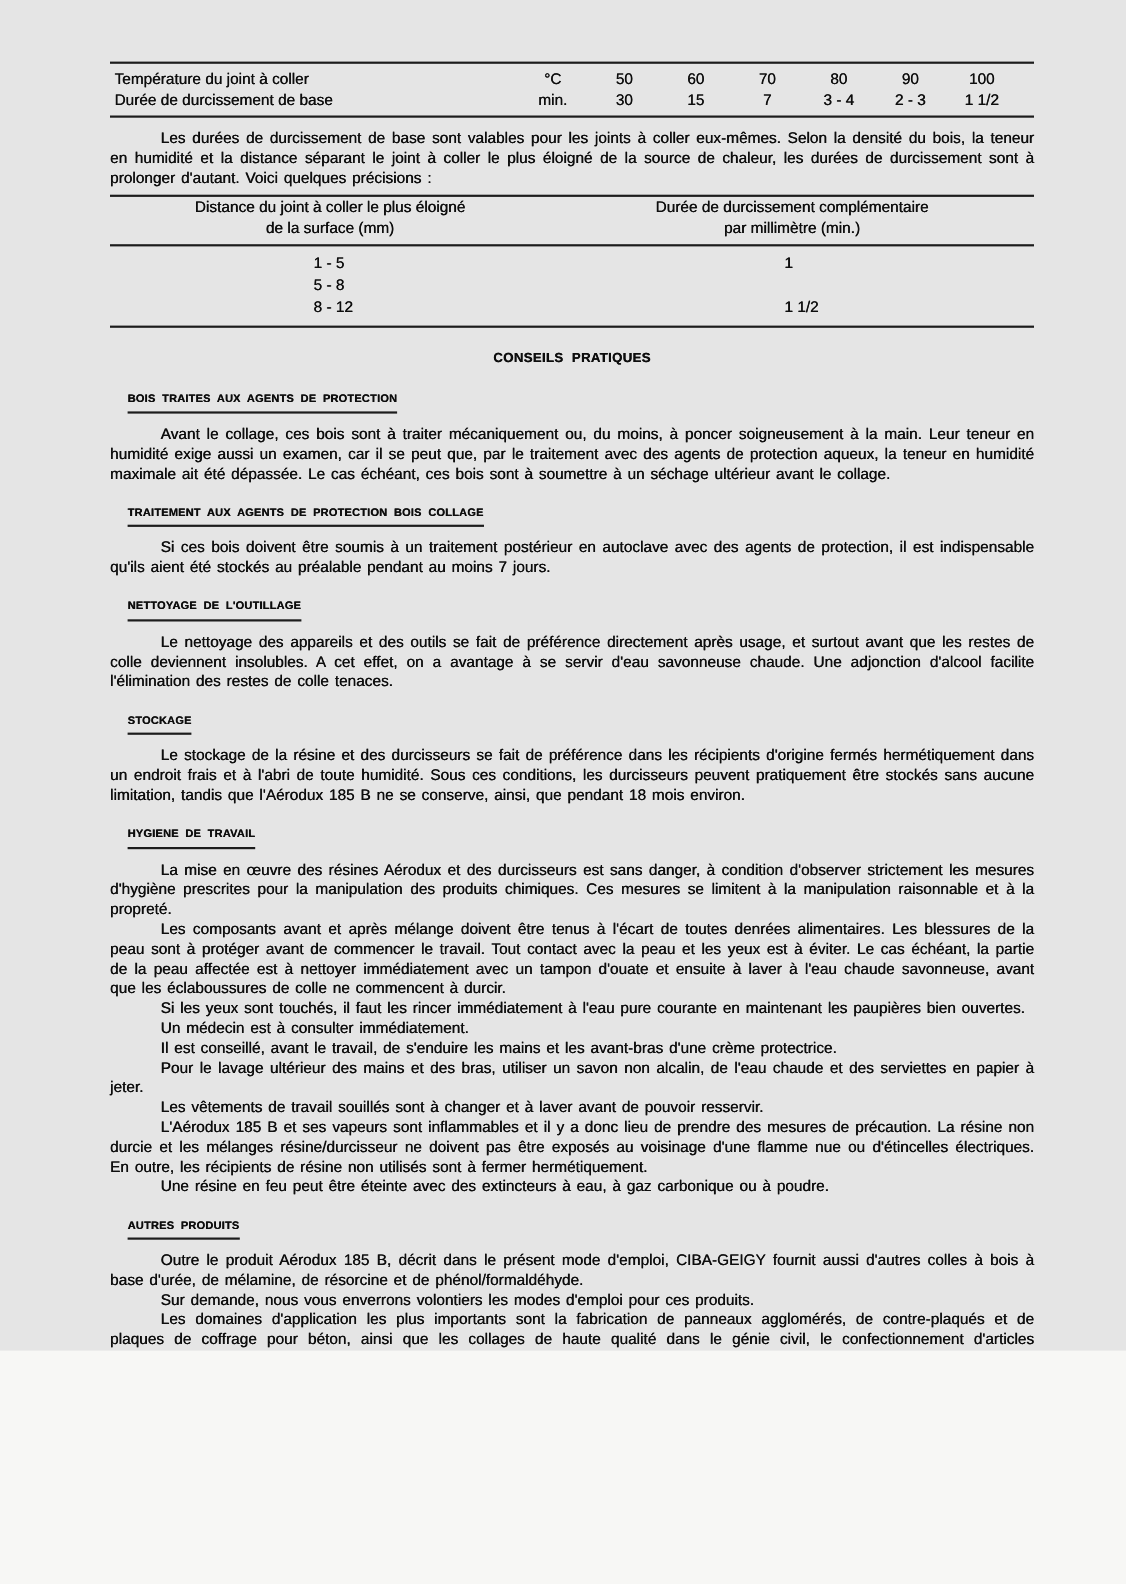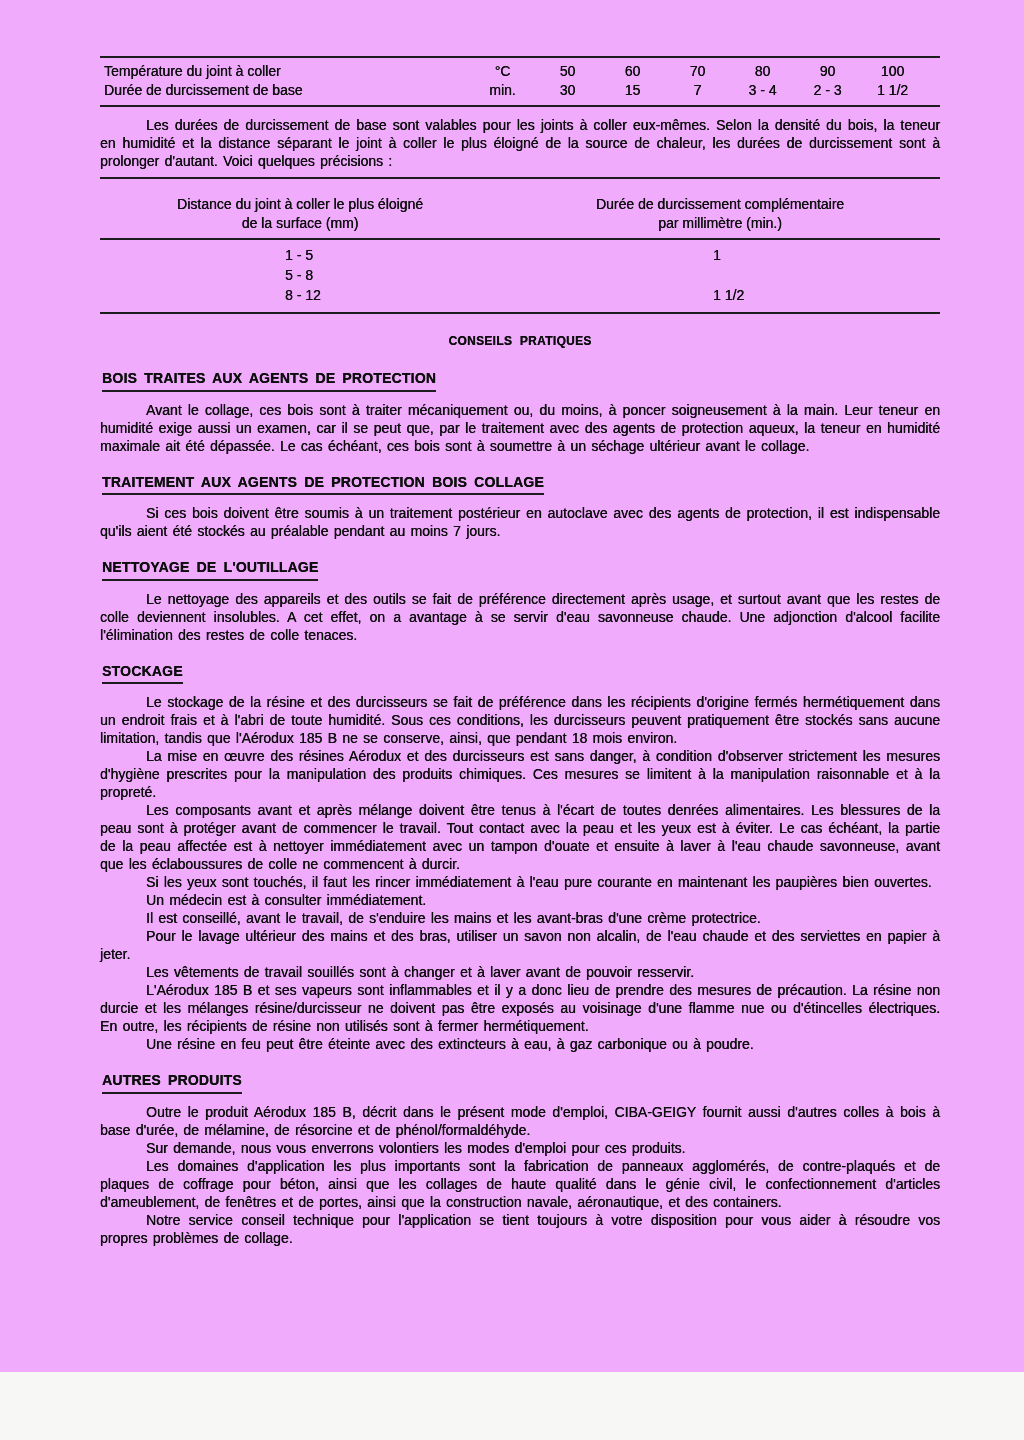--- a/index.html
+++ b/index.html
@@ -3,24 +3,24 @@
 <meta charset="utf-8">
 <style>
   html, body {
     margin: 0;
     padding: 0;
     background: #f7f7f5;
   }
   .page {
     position: relative;
     width: 1024px;
-    height: 1372px;
+    height: 1228px;
     margin: 0 auto;
     box-sizing: border-box;
-    background: #f0abfc;
+    background: #e5e5e5;
     padding: 56px 84px 0 100px;
     overflow: hidden;
     font-family: "Liberation Sans", "DejaVu Sans", sans-serif;
     font-size: 14px;
     line-height: 18px;
     color: #0e0e0e;
     text-shadow: 0.3px 0 0 currentColor; 
   }
 
   
@@ -38,21 +38,21 @@
   .t1-cell  { text-align: center; }
 
   .t2 {
     margin-top: 7px;
     border-top: 2.5px solid #1c1c1c;
     border-bottom: 2.5px solid #1c1c1c;
   }
   .t2-head {
     display: grid;
     grid-template-columns: 400px 1fr;
-    padding: 16px 0 5px;
+    padding: 0 0 5px;
     border-bottom: 2px solid #1c1c1c;
   }
   .t2-head .t2-h {
     text-align: center;
     white-space: pre-line;
     line-height: 19px;
   }
   .t2-body { padding: 5px 0 7px; }
   .t2-row {
     display: grid;
@@ -66,22 +66,22 @@
   .title {
     margin: 18px 0 0;
     text-align: center;
     font-size: 12px;
     font-weight: bold;
     letter-spacing: 0.3px;
     word-spacing: 4px;
     line-height: 19px;
   }
   h2 {
-    margin: 18px 2px 9px;
-    font-size: 14px;
+    margin: 18px 16px 9px;
+    font-size: 10px;
     font-weight: bold;
     letter-spacing: 0.2px;
     word-spacing: 3px;
     line-height: 19px;
   }
   h2 .hd {
     display: inline-block;
     border-bottom: 2.5px solid #1c1c1c;
     padding-bottom: 1.5px;
   }
@@ -169,20 +169,21 @@
     <h2><span class="hd">NETTOYAGE DE L'OUTILLAGE</span></h2>
     <p class="para">Le nettoyage des appareils et des outils se fait de préférence directement après usage, et surtout avant que les restes de colle deviennent insolubles. A cet effet, on a avantage à se servir d'eau savonneuse chaude. Une adjonction d'alcool facilite l'élimination des restes de colle tenaces.</p>
   </section>
 
   <section>
     <h2><span class="hd">STOCKAGE</span></h2>
     <p class="para">Le stockage de la résine et des durcisseurs se fait de préférence dans les récipients d'origine fermés hermétiquement dans un endroit frais et à l'abri de toute humidité. Sous ces conditions, les durcisseurs peuvent pratiquement être stockés sans aucune limitation, tandis que l'Aérodux 185 B ne se conserve, ainsi, que pendant 18 mois environ.</p>
   </section>
 
   <section>
+    <h2><span class="hd">HYGIENE DE TRAVAIL</span></h2>
     <p class="para">La mise en œuvre des résines Aérodux et des durcisseurs est sans danger, à condition d'observer strictement les mesures d'hygiène prescrites pour la manipulation des produits chimiques. Ces mesures se limitent à la manipulation raisonnable et à la propreté.</p>
     <p class="para">Les composants avant et après mélange doivent être tenus à l'écart de toutes denrées alimentaires. Les blessures de la peau sont à protéger avant de commencer le travail. Tout contact avec la peau et les yeux est à éviter. Le cas échéant, la partie de la peau affectée est à nettoyer immédiatement avec un tampon d'ouate et ensuite à laver à l'eau chaude savonneuse, avant que les éclaboussures de colle ne commencent à durcir.</p>
     <p class="para">Si les yeux sont touchés, il faut les rincer immédiatement à l'eau pure courante en maintenant les paupières bien ouvertes.</p>
     <p class="para">Un médecin est à consulter immédiatement.</p>
     <p class="para">Il est conseillé, avant le travail, de s'enduire les mains et les avant-bras d'une crème protectrice.</p>
     <p class="para">Pour le lavage ultérieur des mains et des bras, utiliser un savon non alcalin, de l'eau chaude et des serviettes en papier à jeter.</p>
     <p class="para">Les vêtements de travail souillés sont à changer et à laver avant de pouvoir resservir.</p>
     <p class="para">L'Aérodux 185 B et ses vapeurs sont inflammables et il y a donc lieu de prendre des mesures de précaution. La résine non durcie et les mélanges résine/durcisseur ne doivent pas être exposés au voisinage d'une flamme nue ou d'étincelles électriques. En outre, les récipients de résine non utilisés sont à fermer hermétiquement.</p>
     <p class="para">Une résine en feu peut être éteinte avec des extincteurs à eau, à gaz carbonique ou à poudre.</p>
   </section>

